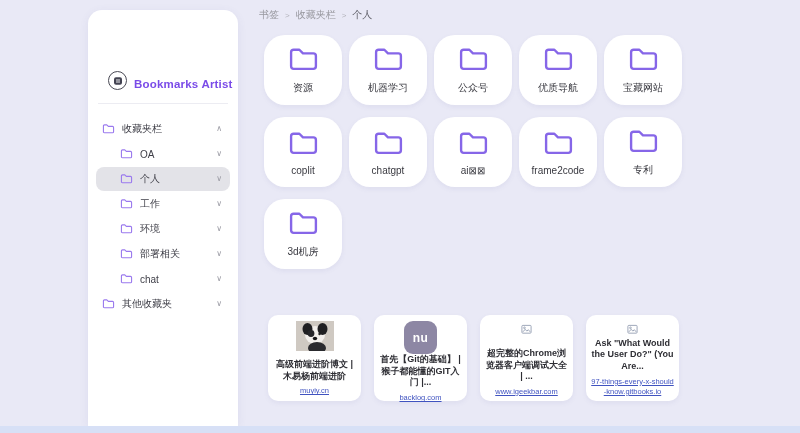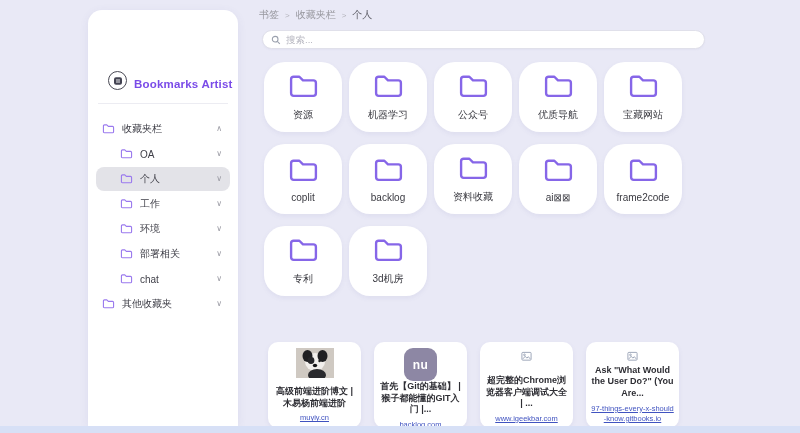--- a/index.html
+++ b/index.html
@@ -168,27 +168,20 @@
 <main class="main">
 
   <div class="breadcrumb">
     <span class="crumb">书签</span>
     <span class="sep">&gt;</span>
     <span class="crumb">收藏夹栏</span>
     <span class="sep">&gt;</span>
     <span class="crumb current">个人</span>
   </div>
 
-  <div class="searchbar">
-    <span><svg width="10" height="10" viewBox="0 0 12 12" fill="none" stroke="#9aa0ad" stroke-width="1.3">
-          <circle cx="5" cy="5" r="3.4"></circle>
-          <line x1="7.6" y1="7.6" x2="10.6" y2="10.6"></line>
-        </svg></span>
-    <input type="text" placeholder="搜索..." style="">
-  </div>
 
   <div class="folder-grid">
     <div class="folder-card">
       <span><svg width="31" height="27" viewBox="0 0 30 26" fill="none" stroke="#8666e8" stroke-width="2.3" stroke-linejoin="round">
             <path d="M3 7 Q3 4.5 5.5 4.5 L11 4.5 L14.5 8 L24.5 8 Q27 8 27 10.5 L27 20.5 Q27 23 24.5 23 L5.5 23 Q3 23 3 20.5 Z"></path>
           </svg></span>
       <span class="folder-label">资源</span>
     </div>
     <div class="folder-card">
       <span><svg width="31" height="27" viewBox="0 0 30 26" fill="none" stroke="#8666e8" stroke-width="2.3" stroke-linejoin="round">
@@ -217,27 +210,21 @@
     <div class="folder-card">
       <span><svg width="31" height="27" viewBox="0 0 30 26" fill="none" stroke="#8666e8" stroke-width="2.3" stroke-linejoin="round">
             <path d="M3 7 Q3 4.5 5.5 4.5 L11 4.5 L14.5 8 L24.5 8 Q27 8 27 10.5 L27 20.5 Q27 23 24.5 23 L5.5 23 Q3 23 3 20.5 Z"></path>
           </svg></span>
       <span class="folder-label">coplit</span>
     </div>
     <div class="folder-card">
       <span><svg width="31" height="27" viewBox="0 0 30 26" fill="none" stroke="#8666e8" stroke-width="2.3" stroke-linejoin="round">
             <path d="M3 7 Q3 4.5 5.5 4.5 L11 4.5 L14.5 8 L24.5 8 Q27 8 27 10.5 L27 20.5 Q27 23 24.5 23 L5.5 23 Q3 23 3 20.5 Z"></path>
           </svg></span>
-      <span class="folder-label">backlog</span>
-    </div>
-    <div class="folder-card">
-      <span><svg width="31" height="27" viewBox="0 0 30 26" fill="none" stroke="#8666e8" stroke-width="2.3" stroke-linejoin="round">
-            <path d="M3 7 Q3 4.5 5.5 4.5 L11 4.5 L14.5 8 L24.5 8 Q27 8 27 10.5 L27 20.5 Q27 23 24.5 23 L5.5 23 Q3 23 3 20.5 Z"></path>
-          </svg></span>
-      <span class="folder-label">资料收藏</span>
+      <span class="folder-label">chatgpt</span>
     </div>
     <div class="folder-card">
       <span><svg width="31" height="27" viewBox="0 0 30 26" fill="none" stroke="#8666e8" stroke-width="2.3" stroke-linejoin="round">
             <path d="M3 7 Q3 4.5 5.5 4.5 L11 4.5 L14.5 8 L24.5 8 Q27 8 27 10.5 L27 20.5 Q27 23 24.5 23 L5.5 23 Q3 23 3 20.5 Z"></path>
           </svg></span>
       <span class="folder-label">ai⊠⊠</span>
     </div>
     <div class="folder-card">
       <span><svg width="31" height="27" viewBox="0 0 30 26" fill="none" stroke="#8666e8" stroke-width="2.3" stroke-linejoin="round">
             <path d="M3 7 Q3 4.5 5.5 4.5 L11 4.5 L14.5 8 L24.5 8 Q27 8 27 10.5 L27 20.5 Q27 23 24.5 23 L5.5 23 Q3 23 3 20.5 Z"></path>

